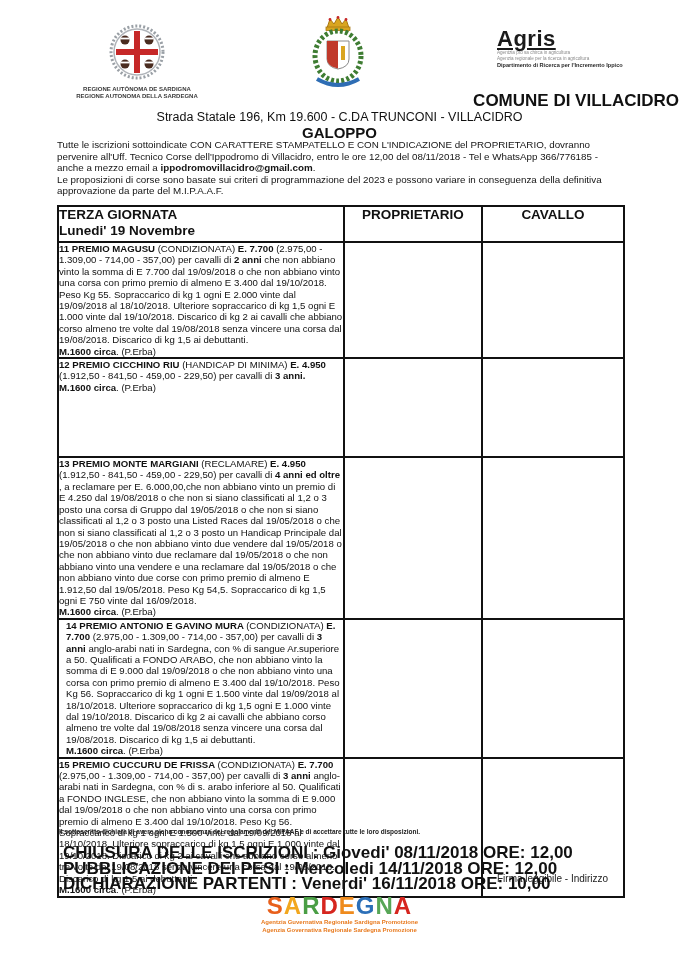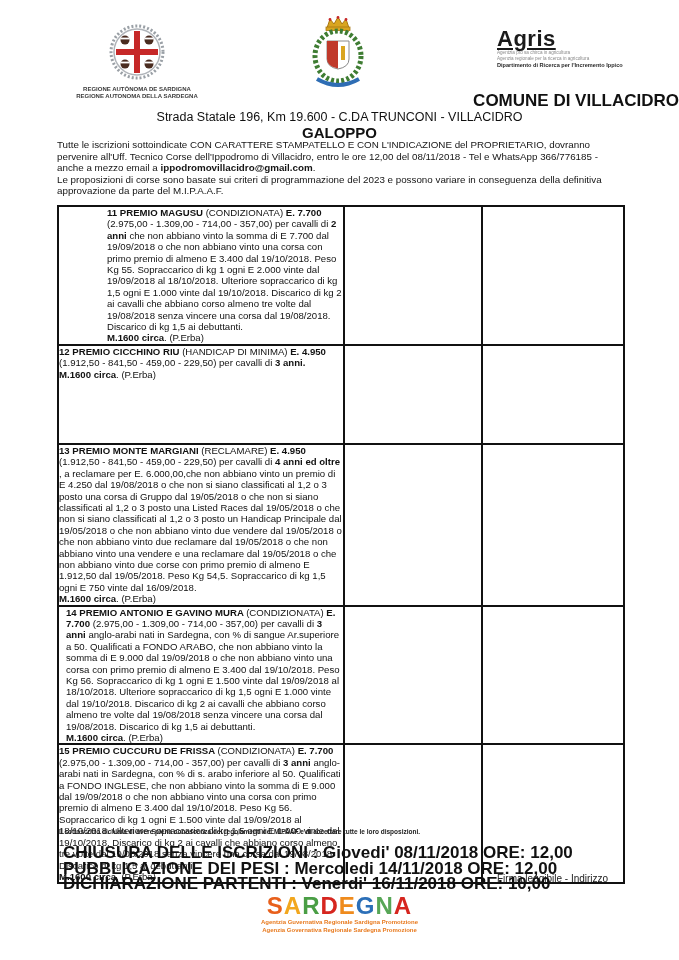--- a/index.html
+++ b/index.html
@@ -26,21 +26,21 @@
   .meeting{position:absolute;left:0;top:186px;width:100%;text-align:center;font-size:14.5px;font-weight:bold;}
 
   
   table.races{position:absolute;left:57px;top:205px;width:566px;border-collapse:collapse;table-layout:fixed;}
   table.races td,table.races th{border:2px solid #111;vertical-align:top;padding:0;}
   col.c1{width:286px;} col.c2{width:138px;} col.c3{width:142px;}
   th.day{ text-align:left;padding:2px 4px 2px 5px;font-size:13.5px;line-height:16px;font-weight:bold;height:34px;}
   th.colhead{text-align:center;vertical-align:middle;font-size:13.5px;font-weight:bold;}
   td.desc{padding:3px 4px 2px 5px;font-size:9.6px;line-height:11.4px;white-space:pre-line;text-align:left;}
   td.desc b{font-weight:bold;}
-  tr.r0 td{height:110px;padding-left:48px;} tr.r1 td{height:97px;} tr.r2 td{height:139px;}
+  tr.r0 td{height:110px;} tr.r1 td{height:97px;} tr.r2 td{height:139px;}
   tr.r3 td{height:116px;padding-left:7px;} tr.r4 td{height:119px;}
 
   
   .disclaimer{position:absolute;left:59px;top:828px;font-size:6.5px;font-weight:bold;color:#222;}
   .firma{position:absolute;left:497px;top:834px;width:126px;font-size:10px;color:#222;margin-top:39px;}
 
   
   .footer{position:absolute;left:63px;top:845px;font-size:17px;font-weight:bold;line-height:15.6px;}
 
   
@@ -106,20 +106,28 @@
   </div>
 
 
   <table class="races">
     <colgroup>
         <col class="c1">
         <col class="c2">
         <col class="c3">
       </colgroup>
     <tbody>
+        <tr>
+      <th class="day">
+        <div>TERZA GIORNATA</div>
+        <div>Lunedi' 19 Novembre</div>
+      </th>
+      <th class="colhead">PROPRIETARIO</th>
+      <th class="colhead">CAVALLO</th>
+    </tr>
     <tr class="r0">
       <td class="desc"><b>11 PREMIO MAGUSU </b><span>(CONDIZIONATA) </span><b>E. 7.700 </b><span>(2.975,00 - 1.309,00 - 714,00 - 357,00) per cavalli di </span><b>2 anni </b><span>che non abbiano vinto la somma di E 7.700 dal 19/09/2018 o che non abbiano vinto una corsa con primo premio di almeno E 3.400 dal 19/10/2018. Peso Kg 55. Sopraccarico di kg 1 ogni E 2.000 vinte dal 19/09/2018 al 18/10/2018. Ulteriore sopraccarico di kg 1,5 ogni E 1.000 vinte dal 19/10/2018. Discarico di kg 2 ai cavalli che abbiano corso almeno tre volte dal 19/08/2018 senza vincere una corsa dal 19/08/2018. Discarico di kg 1,5 ai debuttanti.
 </span><b>M.1600 circa</b><span>. (P.Erba)</span></td>
       <td></td>
       <td></td>
     </tr>
     <tr class="r1">
       <td class="desc"><b>12 PREMIO CICCHINO RIU </b><span>(HANDICAP DI MINIMA) </span><b>E. 4.950 </b><span>(1.912,50 - 841,50 - 459,00 - 229,50) per cavalli di </span><b>3 anni.
 M.1600 circa</b><span>. (P.Erba)</span></td>
       <td></td>

